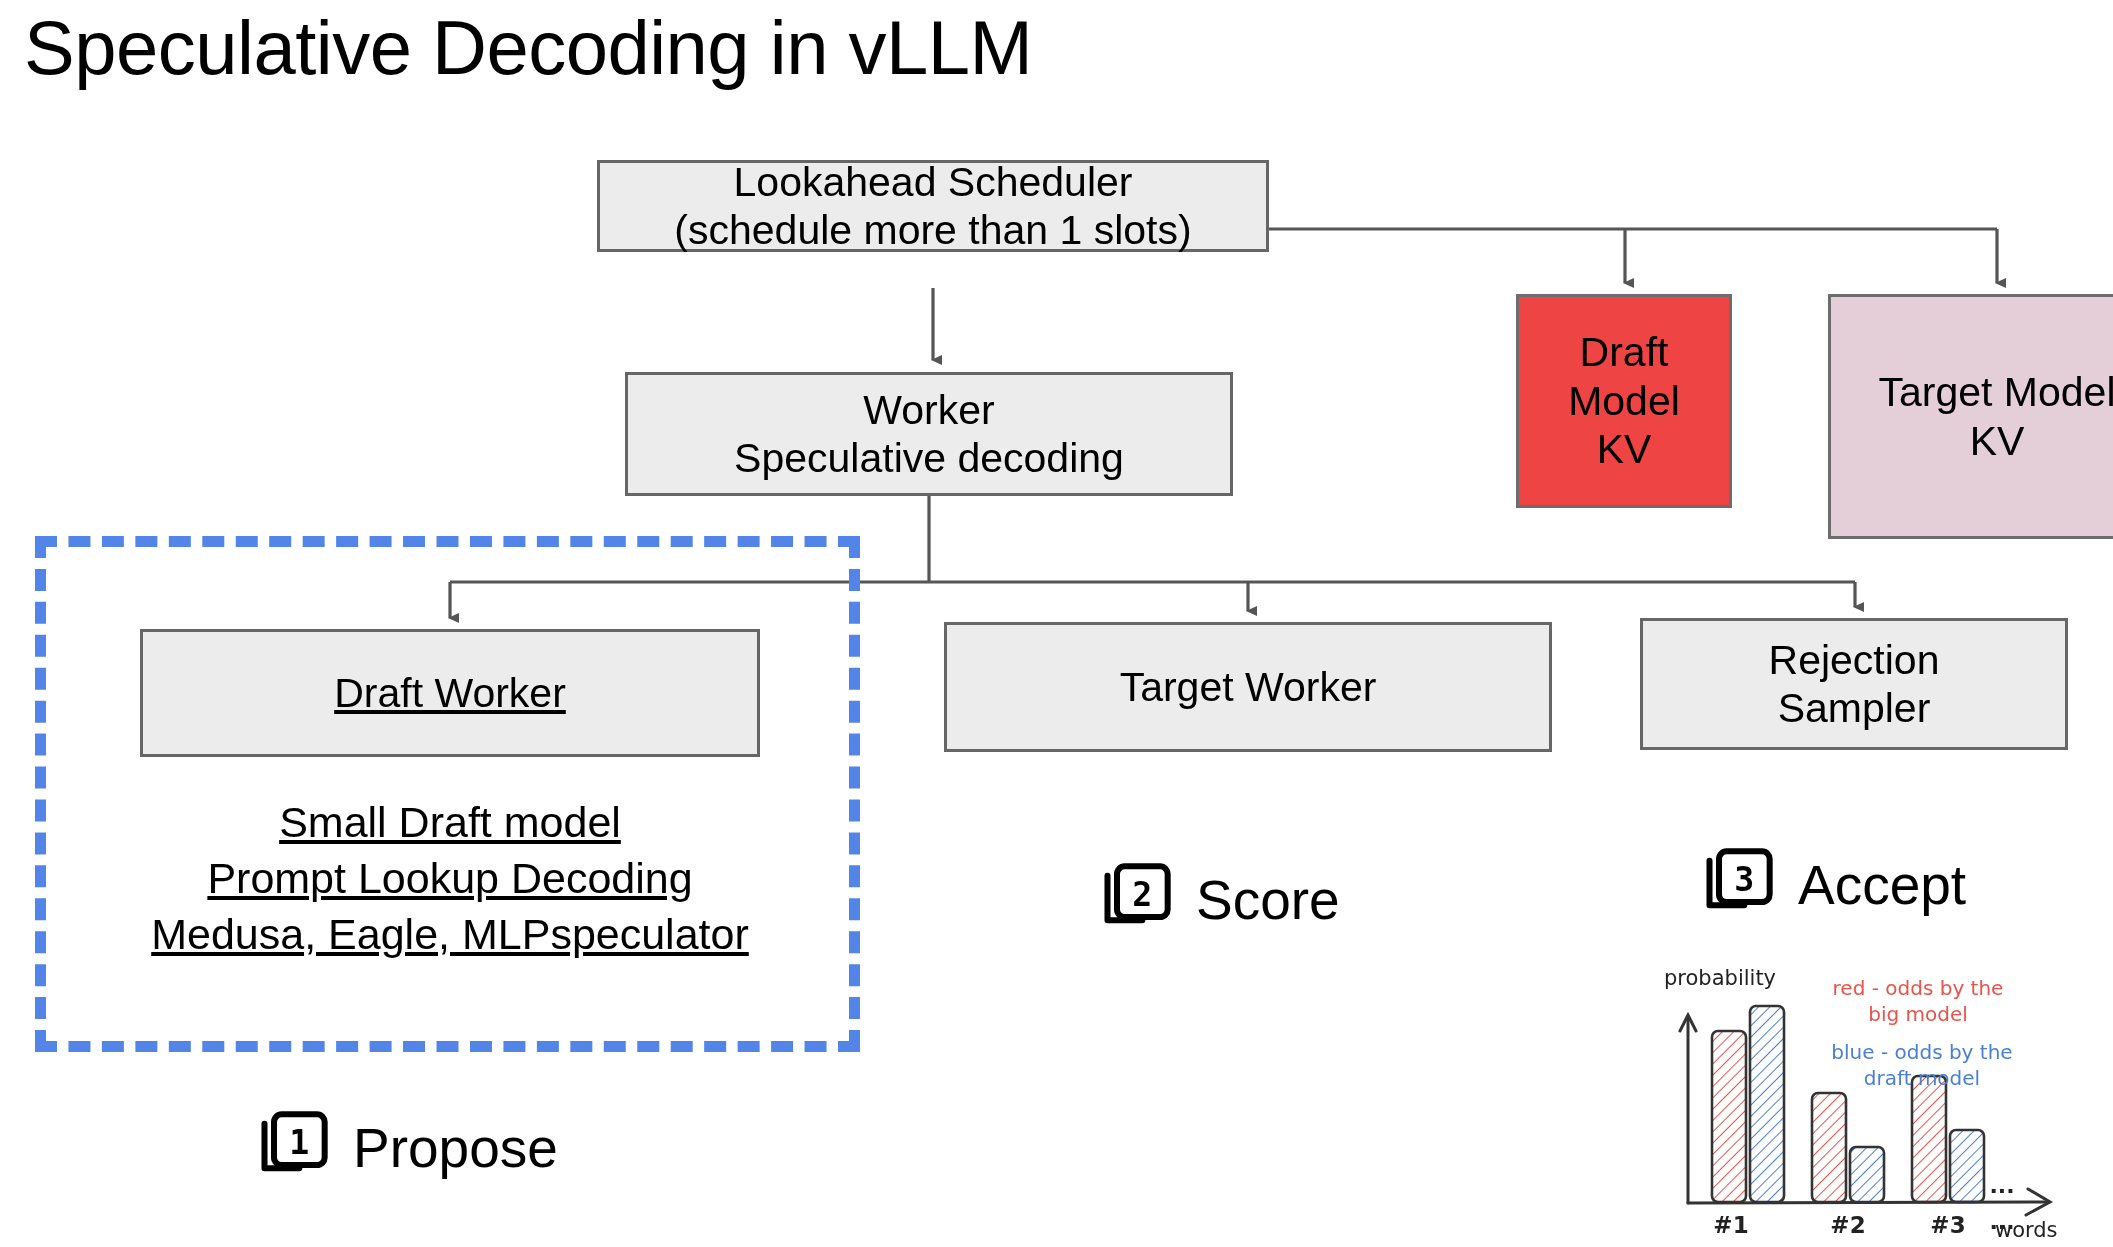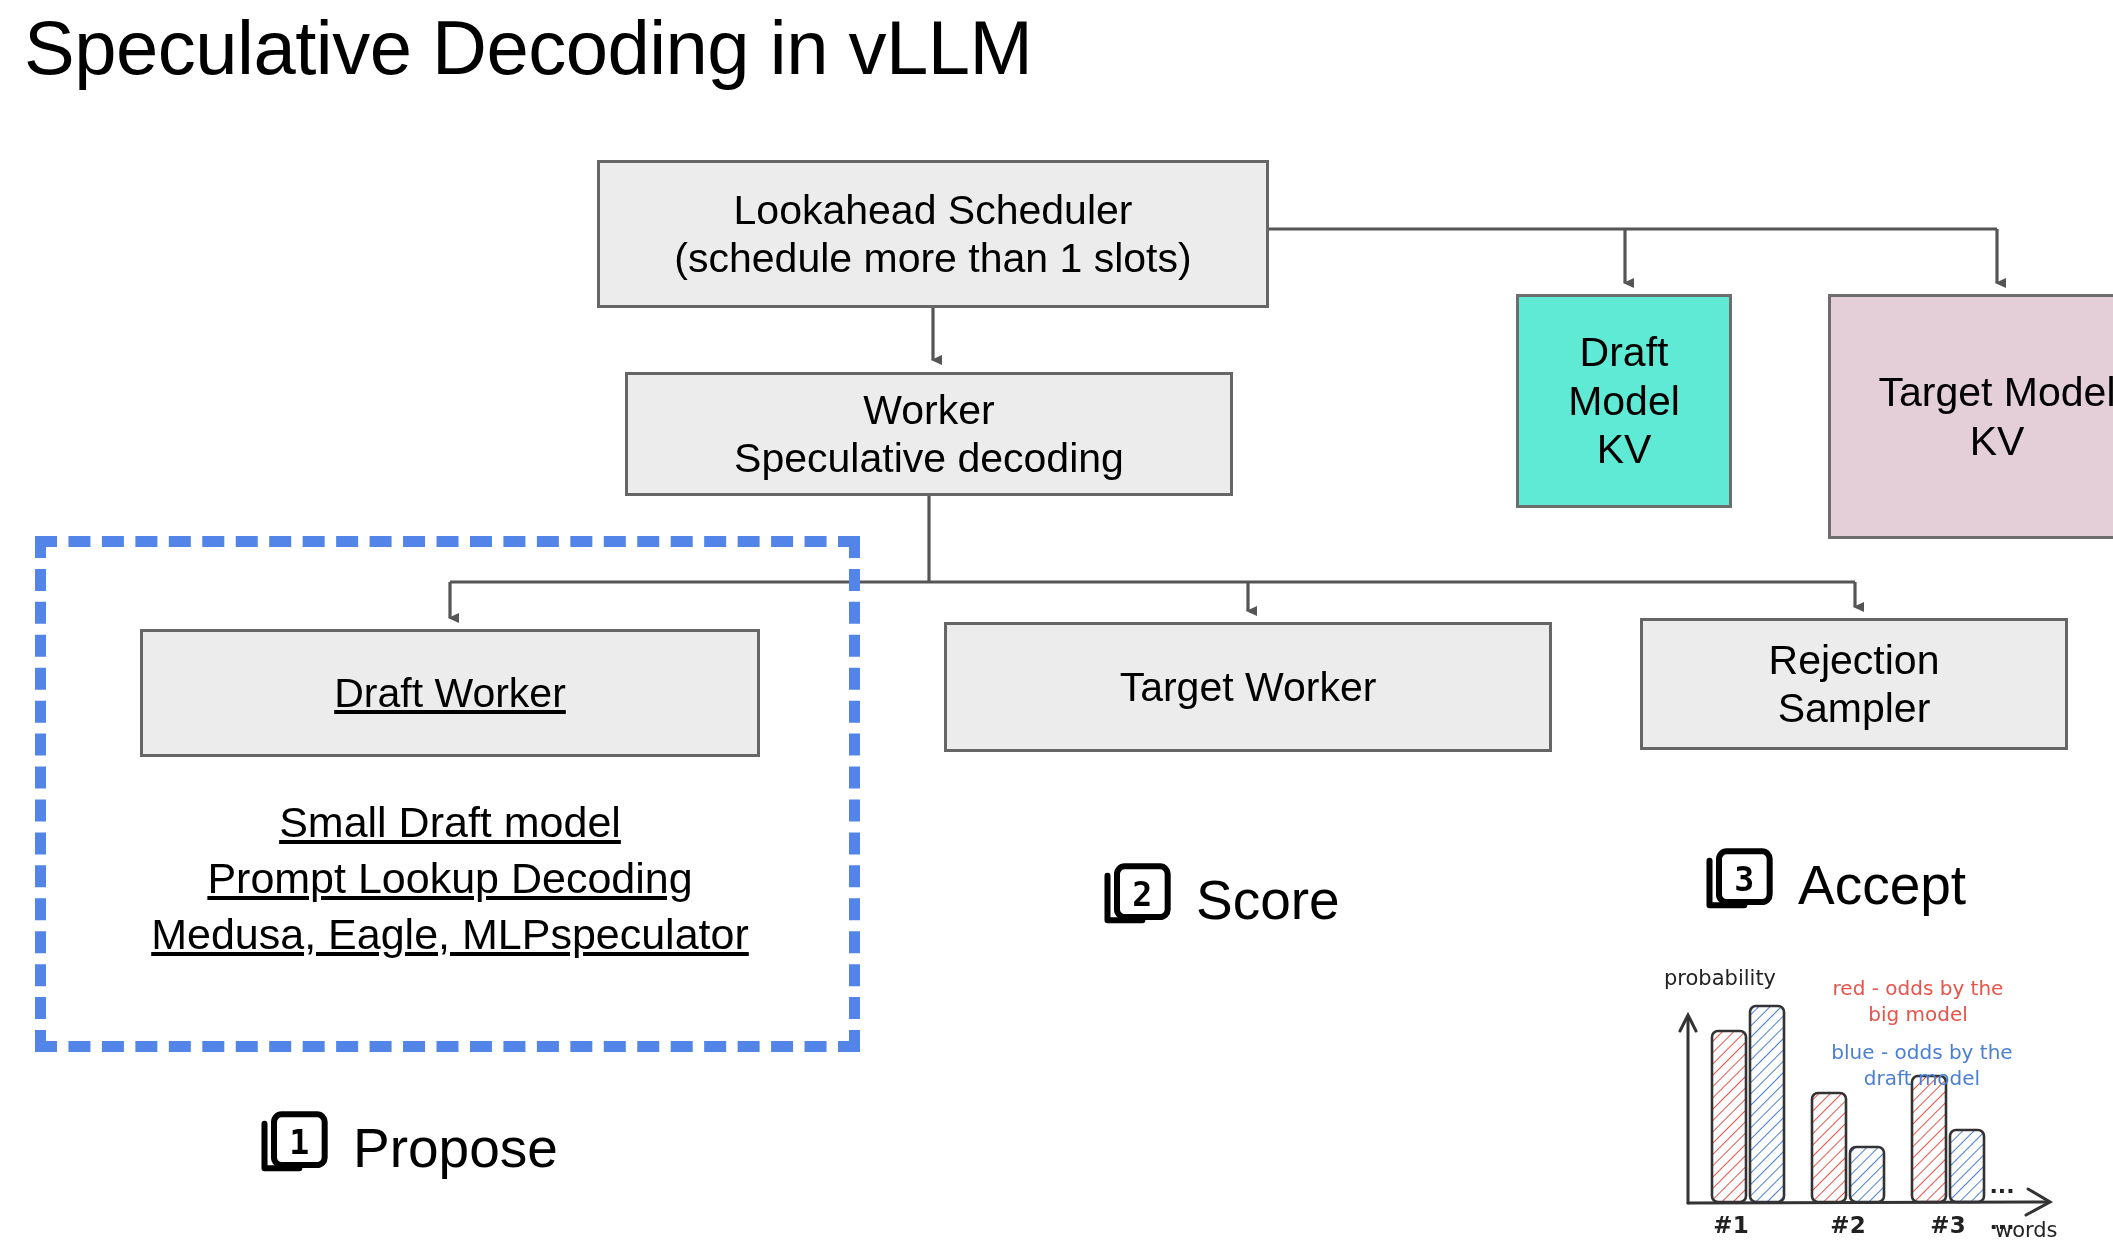--- a/index.html
+++ b/index.html
@@ -14,24 +14,24 @@
     position:absolute;left:12px;top:8px;width:2113px;text-align:left;
     font-size:76px;font-weight:400;letter-spacing:-0.5px;line-height:1.05;padding-left:12px;
   }
 
   .node{
     position:absolute;box-sizing:border-box;
     background:#ececec;border:3px solid #666666;
     display:flex;align-items:center;justify-content:center;text-align:center;
     font-size:41px;font-weight:400;line-height:1.18;color:#000;
   }
-  .node.kv-draft{background:#5eead4;border-color:#6d6d6d;}
+  .node.kv-draft{background:#ef4444;border-color:#6d6d6d;}
   .node.kv-target{background:#e4ced8;border-color:#6d6d6d;}
 
-  #n-lookahead{left:597px;top:160px;width:672px;height:148px;}
+  #n-lookahead{left:597px;top:160px;width:672px;height:92px;}
   #n-specworker{left:625px;top:372px;width:608px;height:124px;}
   #n-draftworker{left:140px;top:629px;width:620px;height:128px;text-decoration:underline;}
   #n-targetworker{left:944px;top:622px;width:608px;height:130px;}
   #n-rejection{left:1640px;top:618px;width:428px;height:132px;}
   #n-kvdraft{left:1516px;top:294px;width:216px;height:214px;}
   #n-kvtarget{left:1828px;top:294px;width:338px;height:245px;}
 
   .dashed-group{
     position:absolute;left:35px;top:536px;width:825px;height:516px;
     box-sizing:border-box;border:11px dashed #5385e8;background:transparent;

